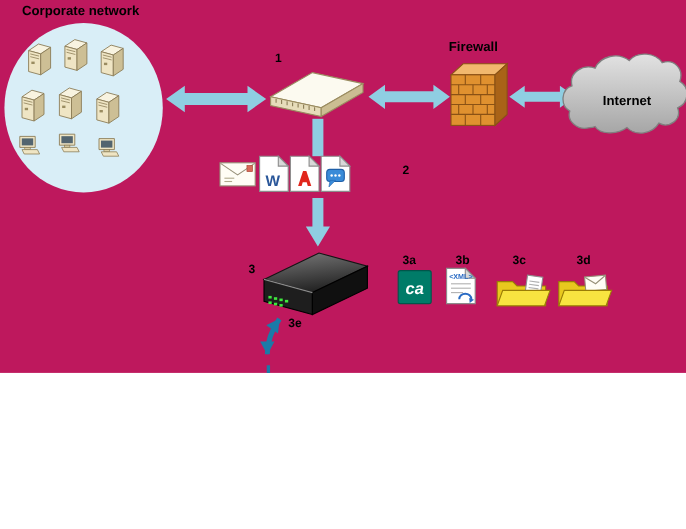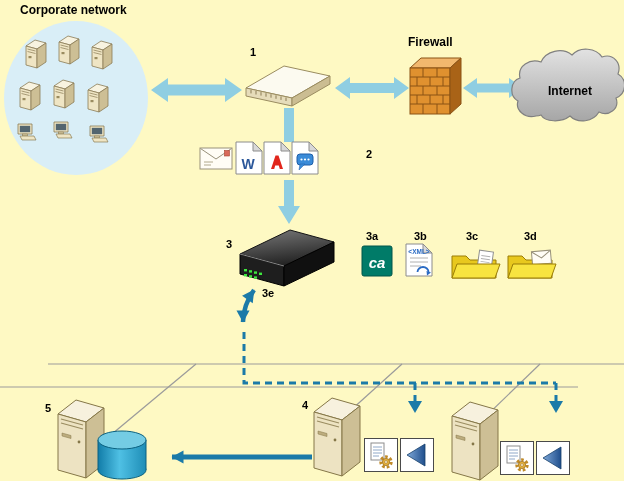--- a/index.html
+++ b/index.html
@@ -1,17 +1,17 @@
 <!DOCTYPE html>
 <html><head>
 <meta charset="utf-8">
 <style>
   * { margin:0; padding:0; box-sizing:border-box; }
   body { background:#ffffff; font-family:"Liberation Sans", sans-serif; }
-  .canvas { position:relative; width:624px; height:481px; background:#fef9c3; overflow:hidden; }
+  .canvas { position:relative; width:624px; height:339px; background:#be185d; overflow:hidden; }
   svg { display:block; }
   text { font-family:"Liberation Sans", sans-serif; fill:#000; }
   .t11 { font-size:11px; font-weight:bold; }
   .t12 { font-size:12px; font-weight:bold; }
   .caTxt { font-size:15px; font-weight:bold; font-style:italic; fill:#ffffff; }
   .xmlTxt { font-size:6.5px; font-weight:bold; fill:#2A6BC4; }
   .wTxt { font-size:14px; font-weight:bold; fill:#2B579A; }
 </style>
 </head>
 <body>

